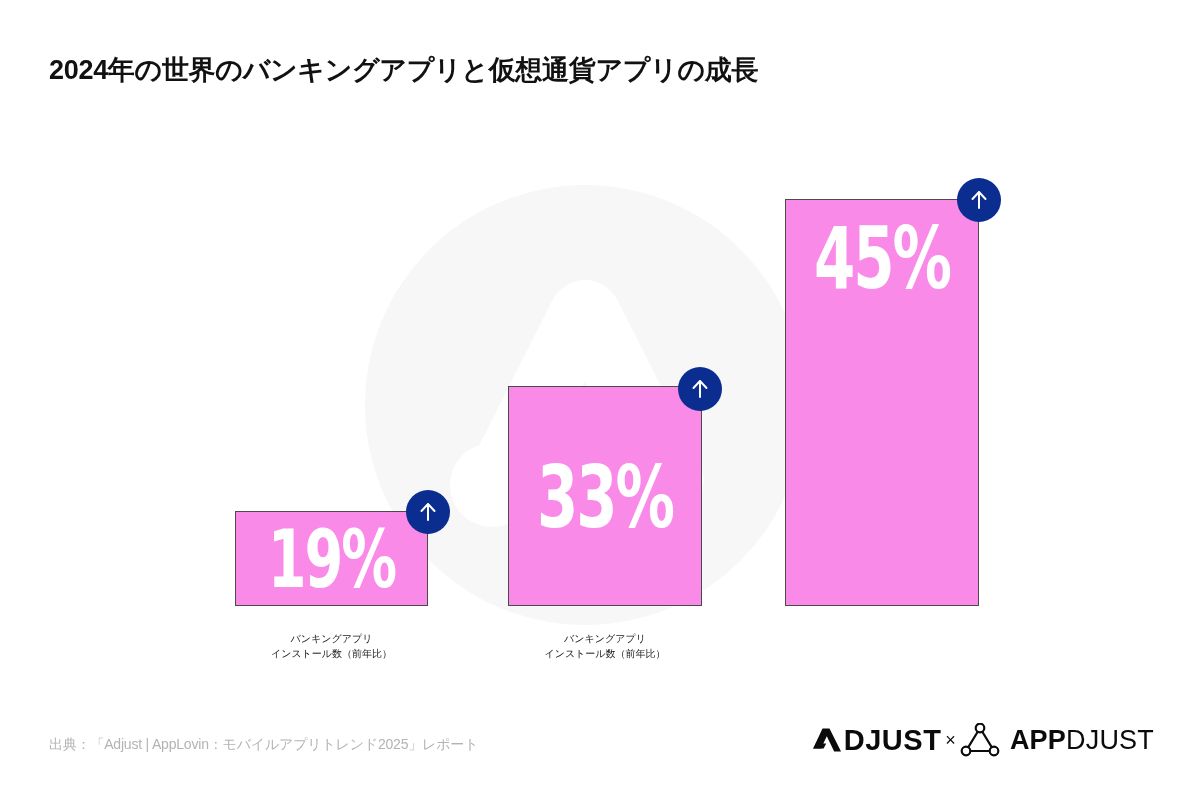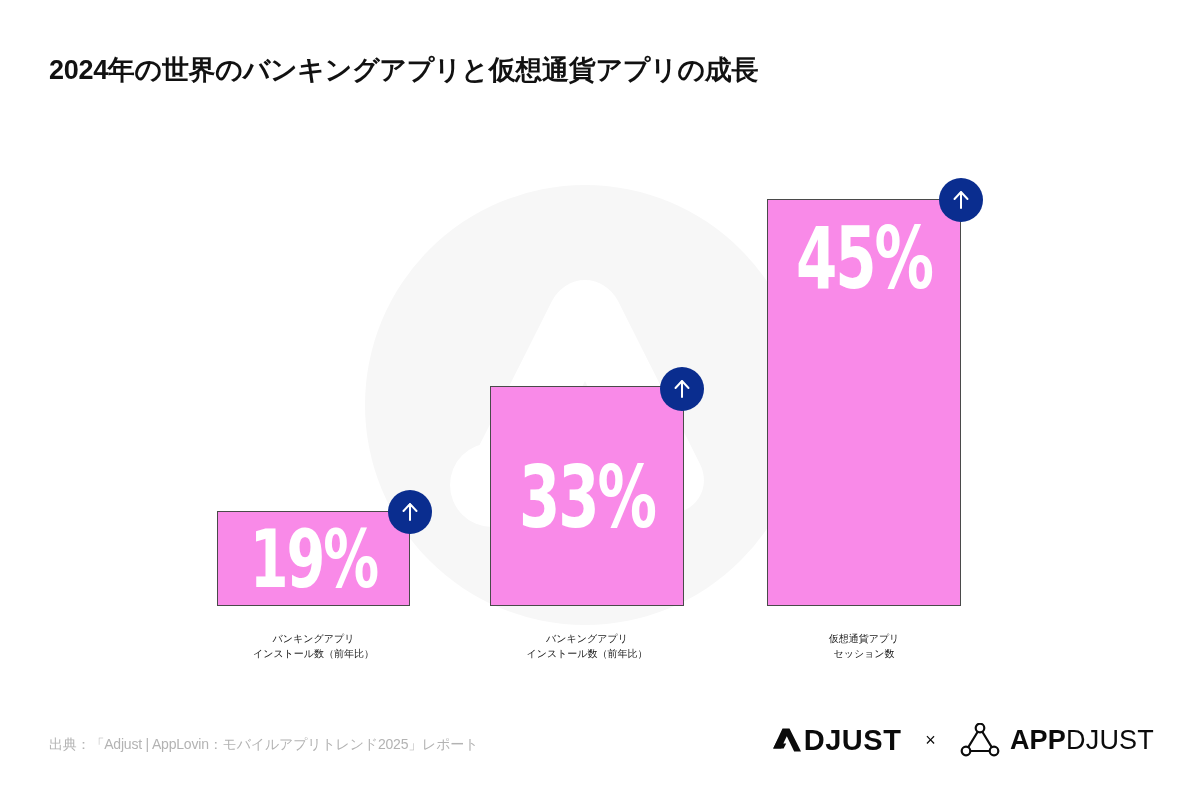--- a/index.html
+++ b/index.html
@@ -44,21 +44,21 @@
 
   
   .chart {
     position: absolute;
     left: 0;
     top: 0;
     width: 1200px;
     height: 800px;
   }
 
-  .bar-group { position: absolute; }
+  .bar-group { position: absolute; margin-left: 18px; }
 
   .bar {
     position: absolute;
     background: #F98AE8;
     border: 1.5px solid #4a4a4a;
     overflow: visible;
   }
 
   .bar-value {
     position: absolute;
@@ -109,21 +109,20 @@
     white-space: nowrap;
     letter-spacing: -0.2px;
   }
 
   .logos {
     position: absolute;
     right: 46px;
     top: 718px;
     display: flex;
     align-items: center;
-    gap: 20px;
     height: 44px;
   }
   .logo-adjust { display: flex; align-items: center; gap: 2px; }
   .logo-adjust-word {
     font-size: 29px;
     font-weight: 700;
     letter-spacing: 0.5px;
     color: #0b0b0b;
     line-height: 1;
   }
@@ -194,24 +193,20 @@
 
     <div class="bar-group" style="left:767px; top:190px; width:194px; height:490px;">
       <div class="bar" style="left:0; top:9px; width:194px; height:407px;">
         <div class="bar-value" style="top:30px; transform:translate(-50%,0) scaleY(1.30); font-size:66px;">45%</div>
       </div>
       <div class="badge" style="left:172px; top:-12px;">
         <svg width="24" height="24" viewBox="0 0 24 24" aria-hidden="true">
           <path d="M12 20 V5 M12 4 L5.5 11 M12 4 L18.5 11" stroke="#ffffff" stroke-width="2" fill="none" stroke-linecap="round" stroke-linejoin="round"></path>
         </svg>
       </div>
-      <div class="bar-label" style="top:442px;">
-        <div>仮想通貨アプリ</div>
-        <div>セッション数</div>
-      </div>
     </div>
 
   </div>
 
   <div class="source">出典：「Adjust | AppLovin：モバイルアプリトレンド2025」レポート</div>
 
   <div class="logos">
 
     <div class="logo-adjust">
       <span style="display:inline-block;line-height:0;">

